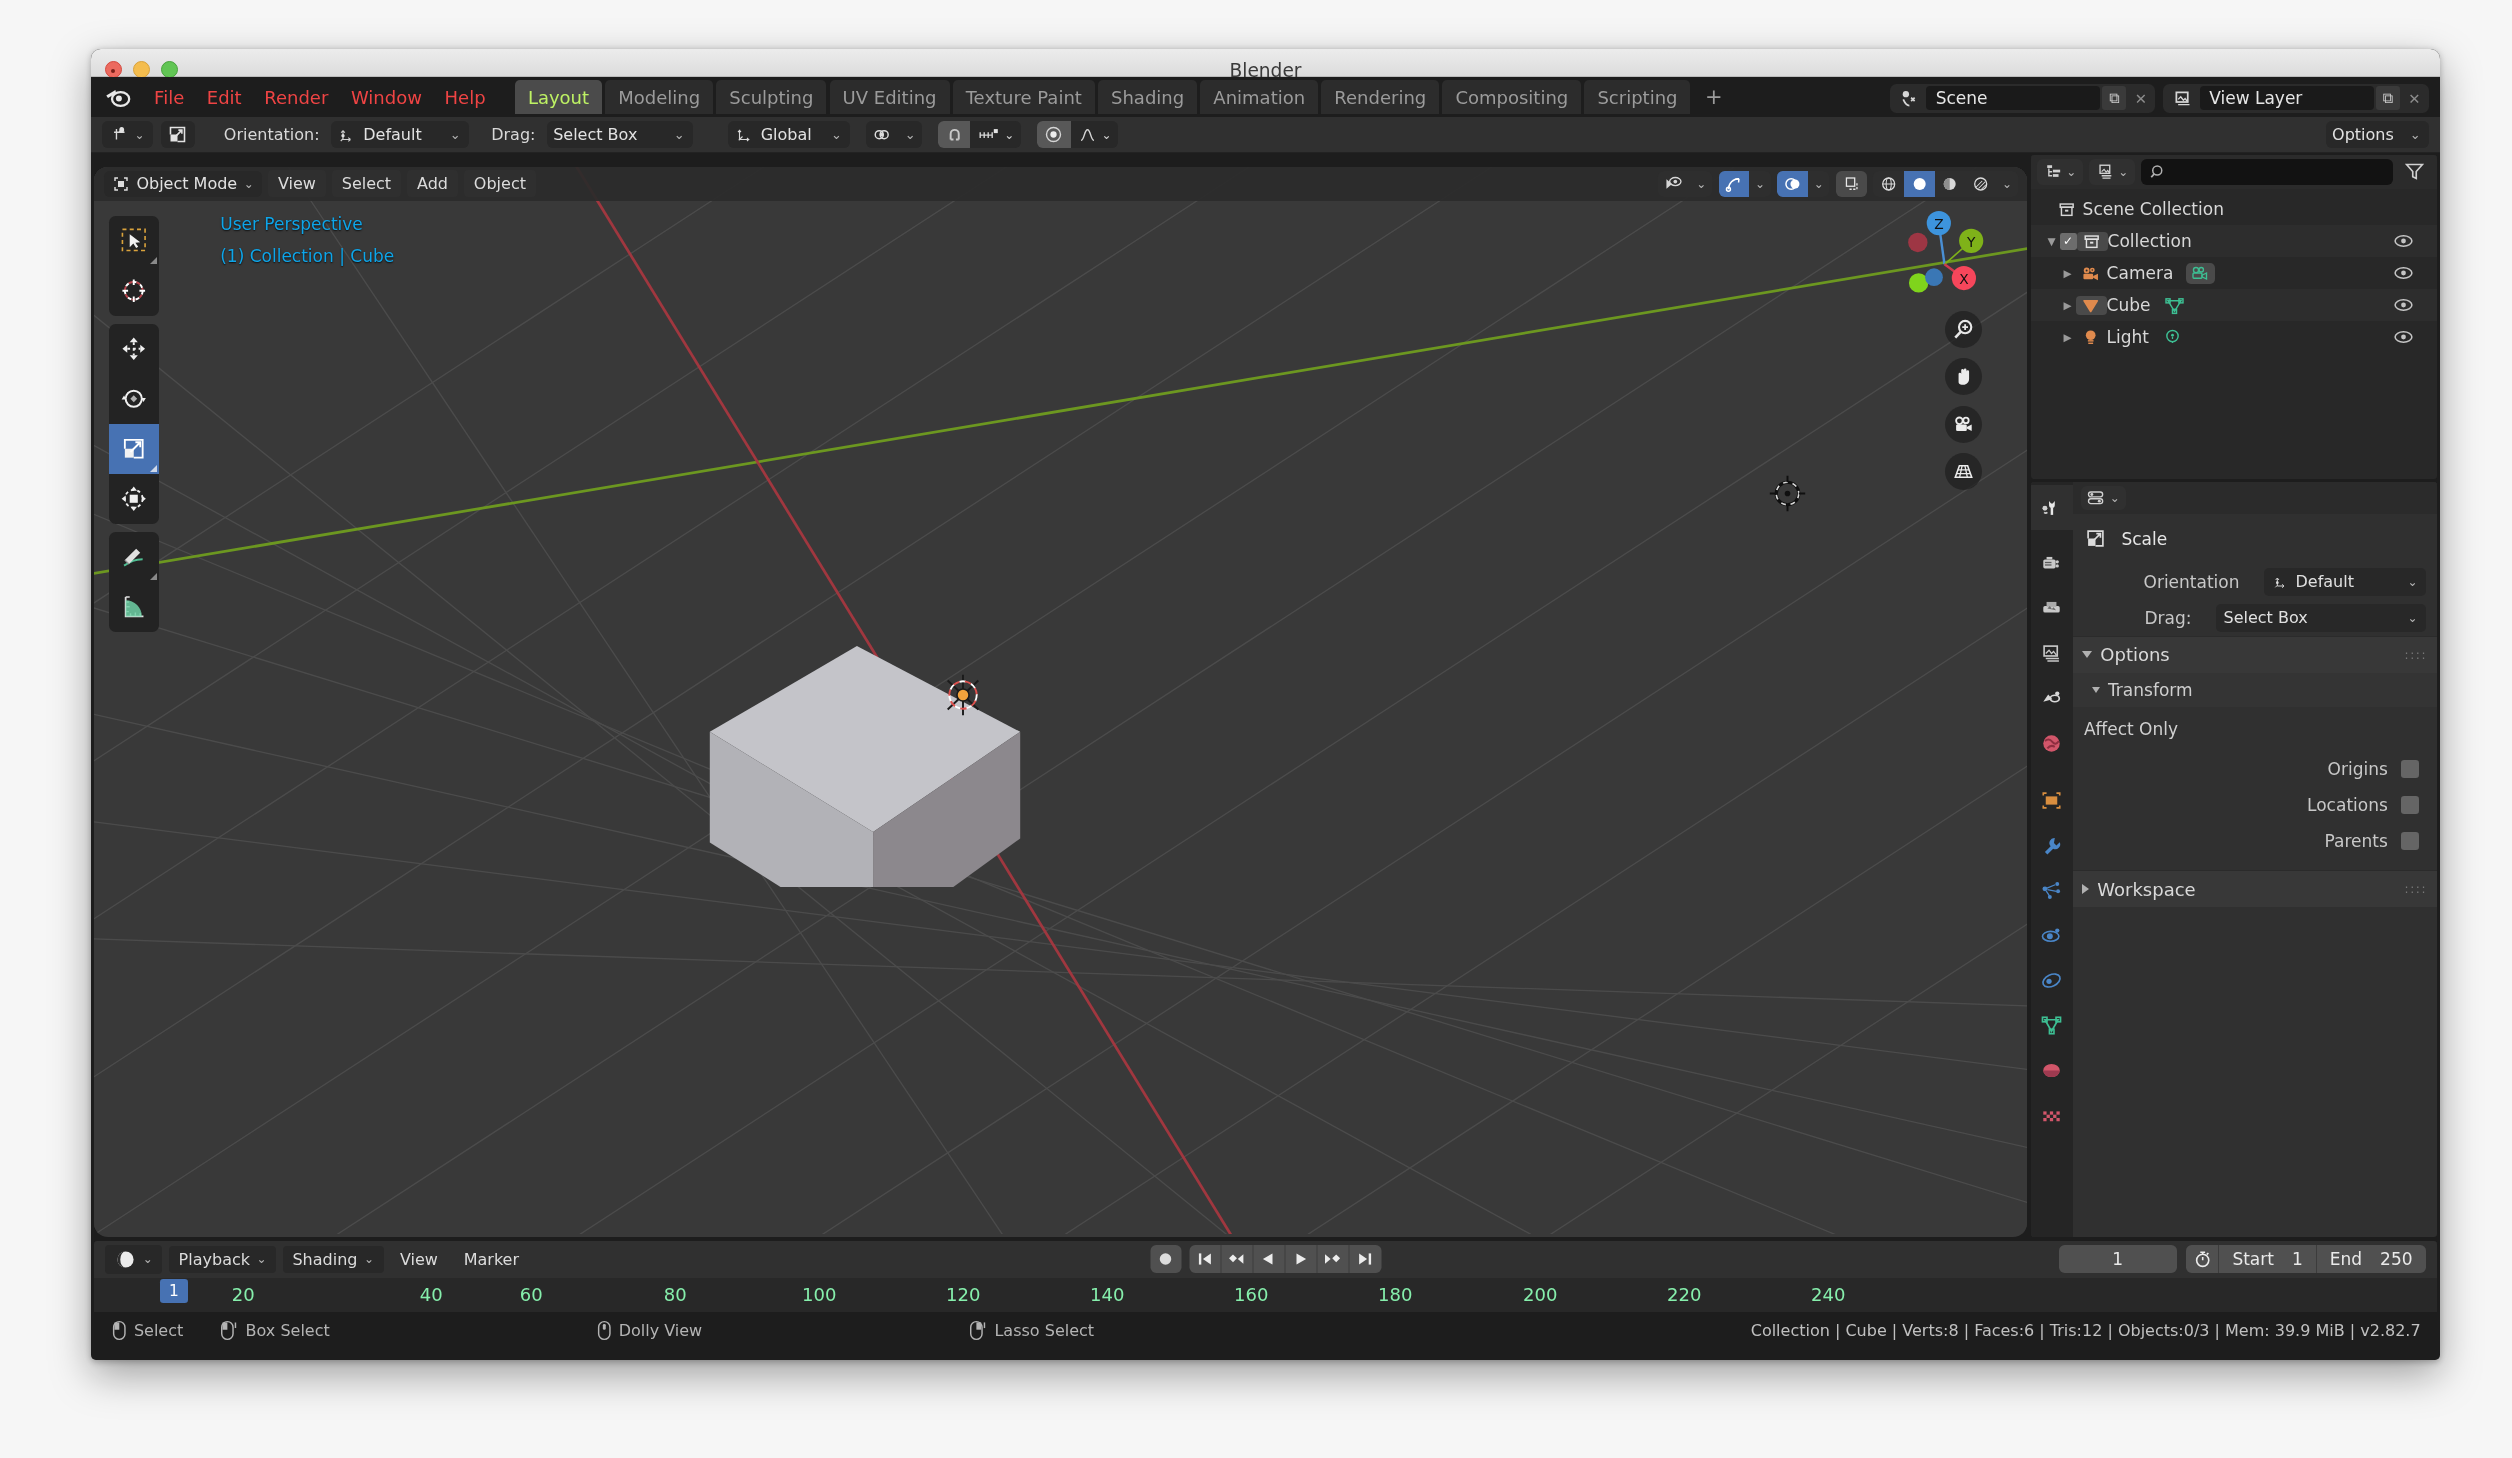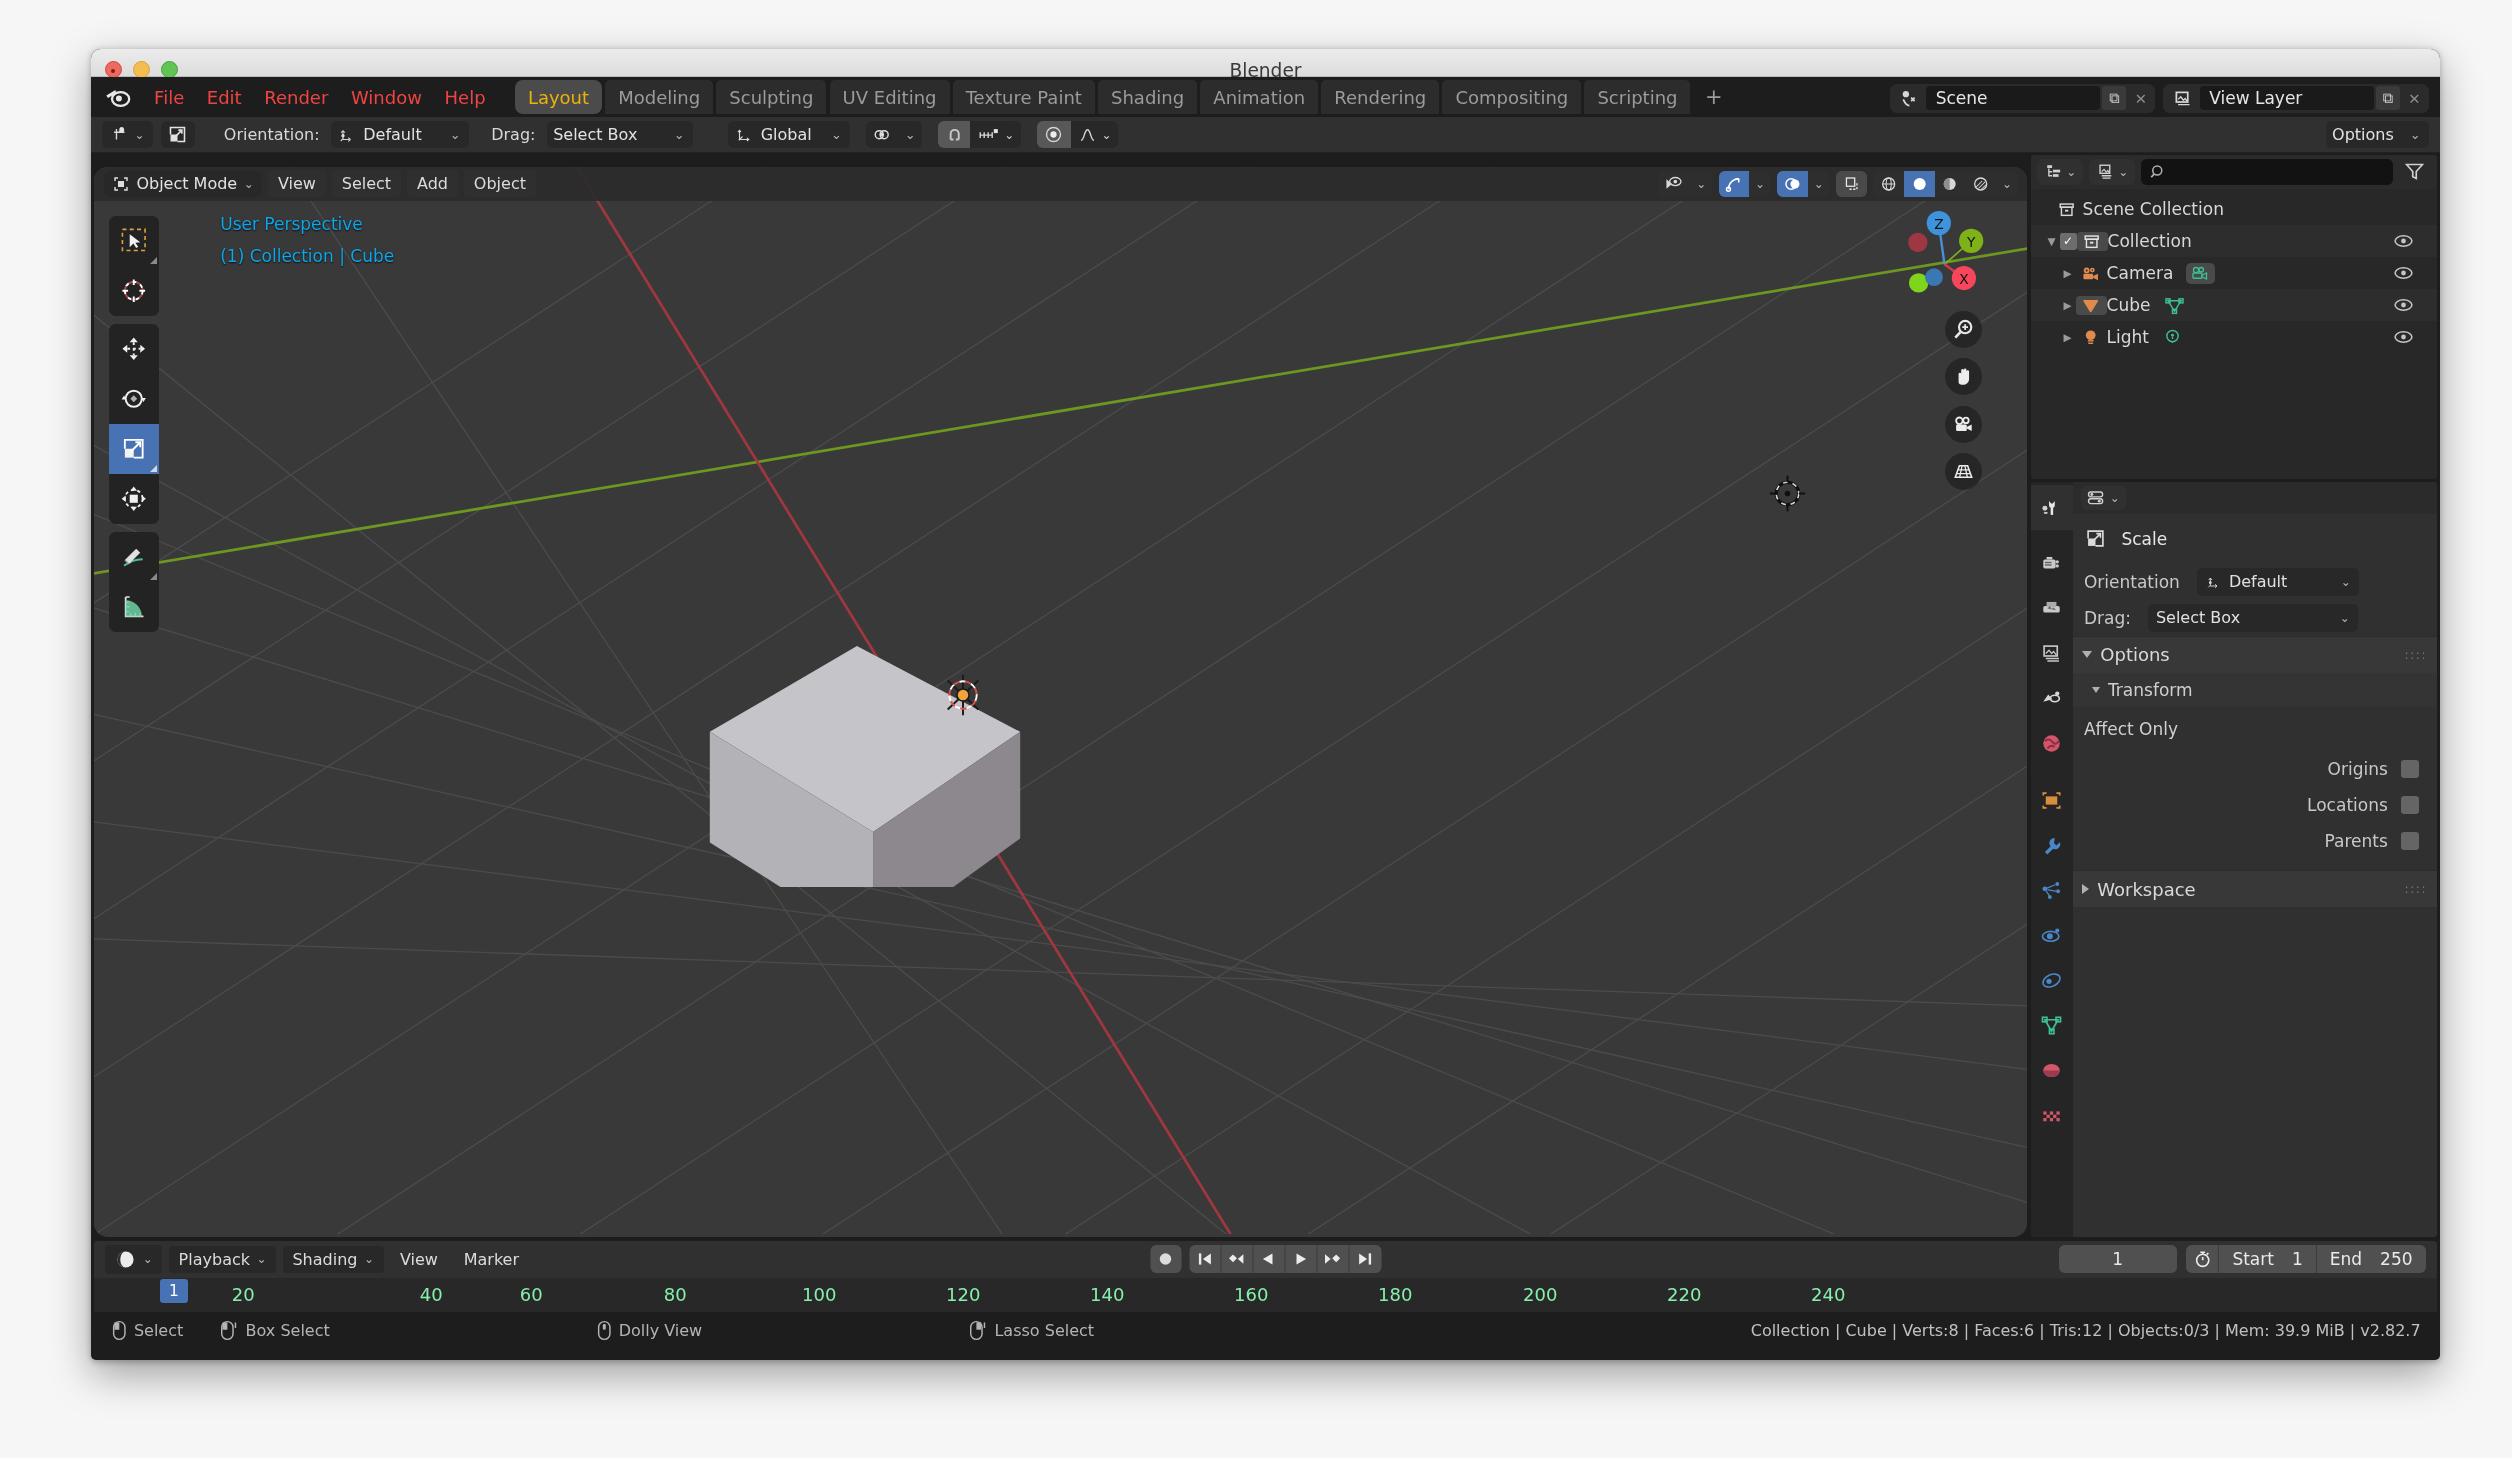--- a/index.html
+++ b/index.html
@@ -38,21 +38,21 @@
 
   
   #app { height: 1271px; background:#1d1d1d; display:flex; flex-direction:column; position:relative; }
 
   
   #topbar { height: 40px; background:#1d1d1d; display:flex; align-items:center; padding-left:13px; flex-shrink:0; position:relative;}
   .blogo { width:27.5px;height:27.5px;margin-right:11.3px; }
   .menuitem { font-size:18px; color:#ef4444; padding:4.9px 11.3px; border-radius:4px; white-space:nowrap;text-align:center; }
   .wstabs { display:flex; align-items:center; margin-left:18px; gap:3.2px; }
   .wstab { font-size:18px; color:#9b9b9b; background:#2c2c2c; padding:6.5px 13px; border-radius:4.9px 4.9px 0 0; white-space:nowrap; }
-  .wstab.active { background:#4b4b4b; color:#eab308;border-radius:8px; }
+  .wstab.active { background:#4b4b4b; color:#bef264; }
   .wstab.plus { background:transparent; font-size:21px; color:#9b9b9b; padding:3.2px 11.3px;}
   .topright { position:absolute; right:11.3px; top:6.5px; display:flex; align-items:center; gap:8px; }
   .idblock { display:flex; align-items:center; background:#2b2b2b; border-radius:6.5px; height:29px; padding:0 2.4px; }
   .idicon { width:34px; display:flex; align-items:center; justify-content:center; color:#d6d6d6; }
   .idfield { background:#1a1a1a; height:24px; min-width:174px; display:flex; align-items:center; padding:0 9.7px; color:#e6e6e6; font-size:17px; border-radius:4px;}
   .idbtn { width:24px; height:24px; display:flex;align-items:center;justify-content:center;color:#cfcfcf;font-size:14.6px; background:#3a3a3a; border-radius:3.2px; margin-left:2.4px;}
   .idbtn.flat{background:transparent;color:#8c8c8c;}
 
   
   #toolheader { height:36px; background:#303030; display:flex; align-items:center; padding-left:11.3px; gap:8px; flex-shrink:0; border-bottom:0.8px solid #222;}
@@ -109,21 +109,21 @@
 
   #properties { flex:1; background:#303030; margin:1.6px 3.2px 1.6px 1.6px; border-radius:3.2px; display:flex; overflow:hidden; }
   #proptabs { width:42px; background:#252525; display:flex; flex-direction:column; align-items:center; padding-top:3.2px; gap:0; }
   .ptab { width:42px; height:45px; display:flex; align-items:center; justify-content:center; }
   .ptab.sep { height:11.3px; }
   .ptab.active { background:#303030; }
   #propbody { flex:1; display:flex; flex-direction:column; min-width:0;}
   #propheader { height:32px; background:#2b2b2b; display:flex; align-items:center; padding:0 8px; gap:6.5px; flex-shrink:0;}
   .prow { display:flex; align-items:center; padding:0 11.3px; font-size:17px; color:#d0d0d0; }
   .ptitle { height:50px; gap:14.6px; color:#e6e6e6; }
-  .pfield { display:flex; align-items:center; justify-content:flex-start; gap:17px; height:36px; padding:0 11.3px;}
+  .pfield { display:flex; align-items:center; justify-content:flex-end; gap:24px; height:36px; padding:0 11.3px;}
   .plabel { color:#c8c8c8; font-size:17px; }
   .pdd { background:#282828; border-radius:4.9px; height:27.5px; display:flex; align-items:center; padding:0 8px; color:#e0e0e0; font-size:16px; gap:8px; min-width:0;}
   .psection { height:37px; display:flex; align-items:center; gap:8px; padding:0 9.7px; color:#d9d9d9; font-size:18px; background:#383838; border-top:0.8px solid #2b2b2b;}
   .psub { height:34px; display:flex; align-items:center; gap:8px; padding:0 19.4px; color:#cfcfcf; font-size:17px; background:#343434;}
   .pcheckrow { display:flex; align-items:center; justify-content:flex-end; gap:13px; height:36px; padding:0 18px; }
   .pcheck { width:18px;height:18px;border-radius:3.2px;background:#656565; }
   .tri { width:0;height:0;border-left:5.7px solid transparent;border-right:5.7px solid transparent;border-top:7.3px solid #b0b0b0;}
   .tri.r { border-top:5.7px solid transparent;border-bottom:5.7px solid transparent;border-left:7.3px solid #b0b0b0; border-right:0;}
   .grip { margin-left:auto; color:#777; font-size:12px; letter-spacing:1.6px; }
 

